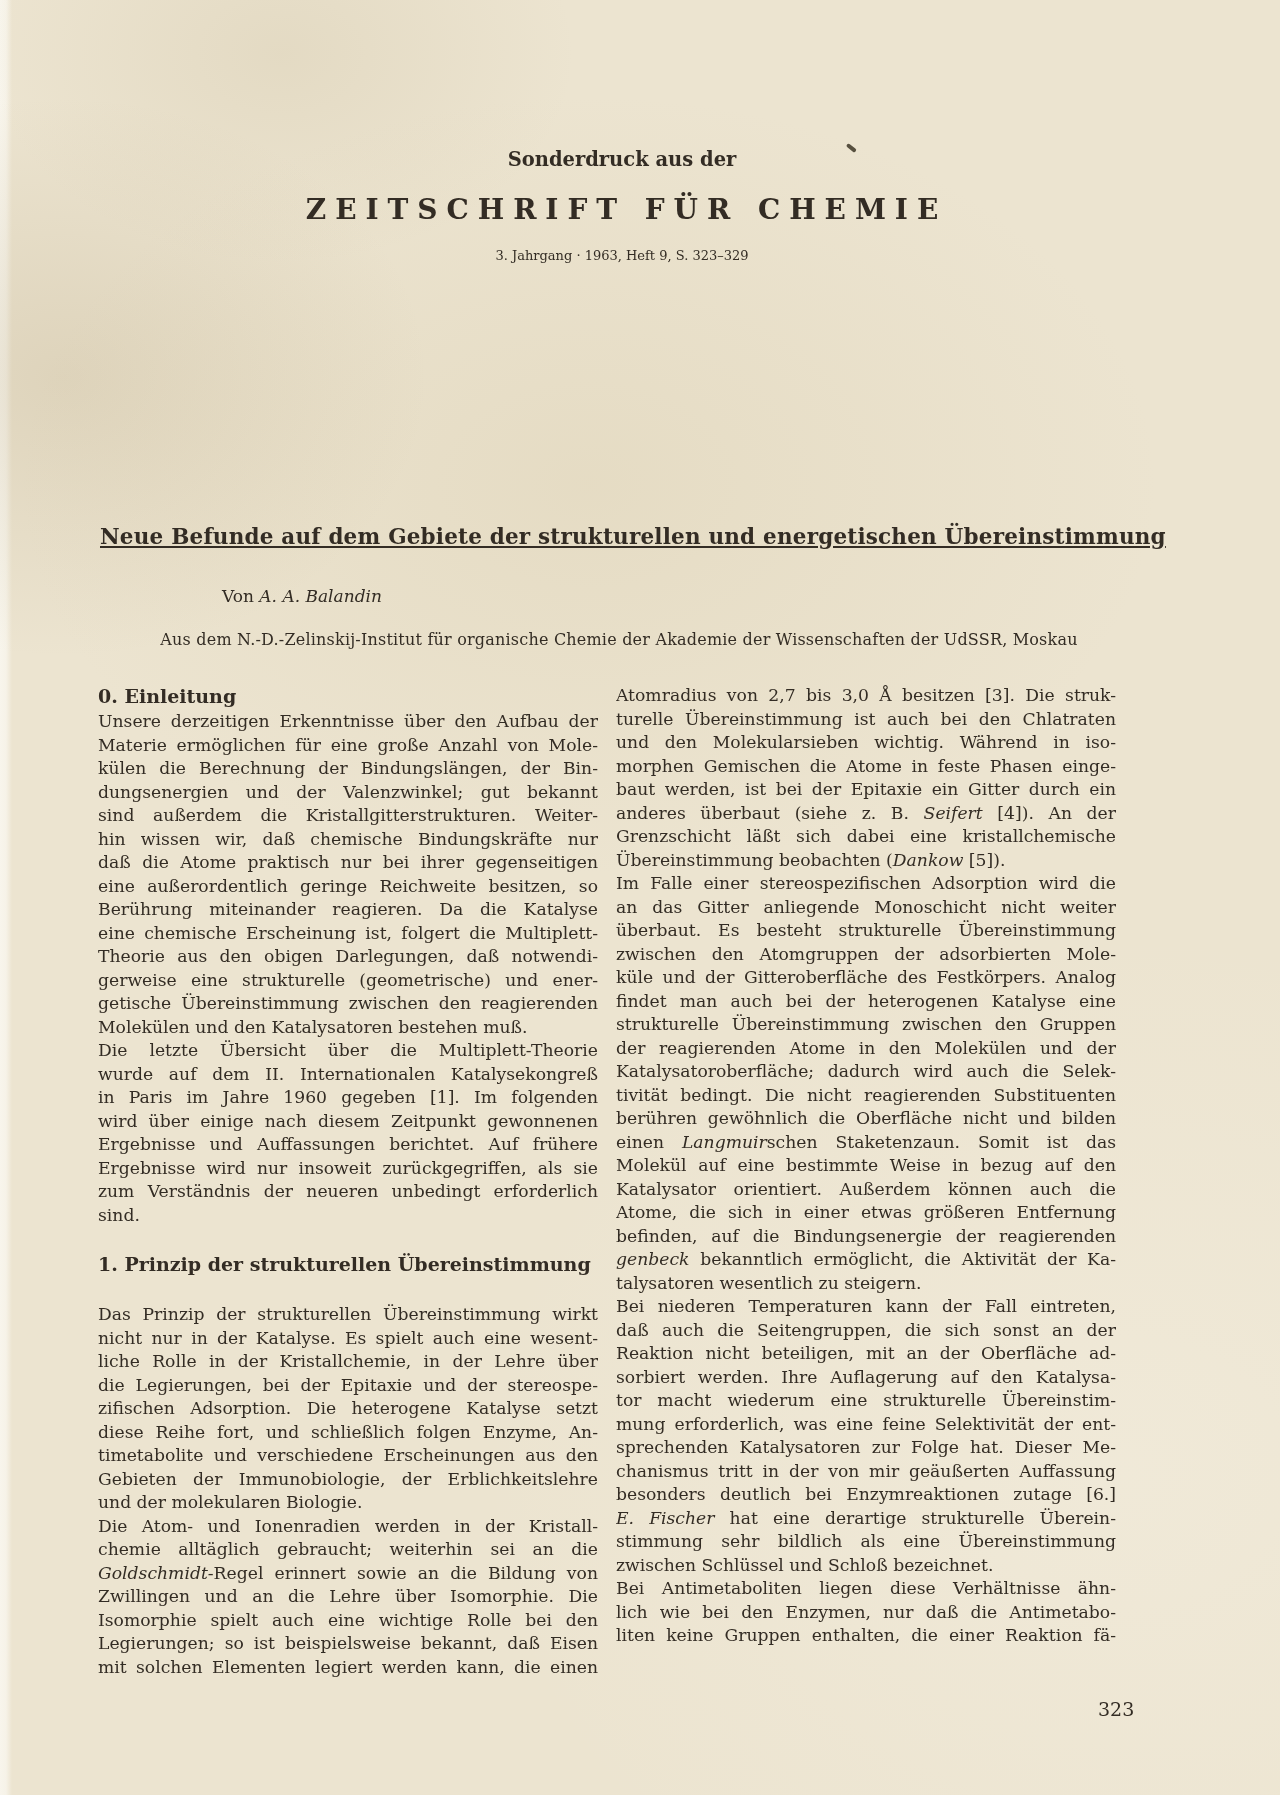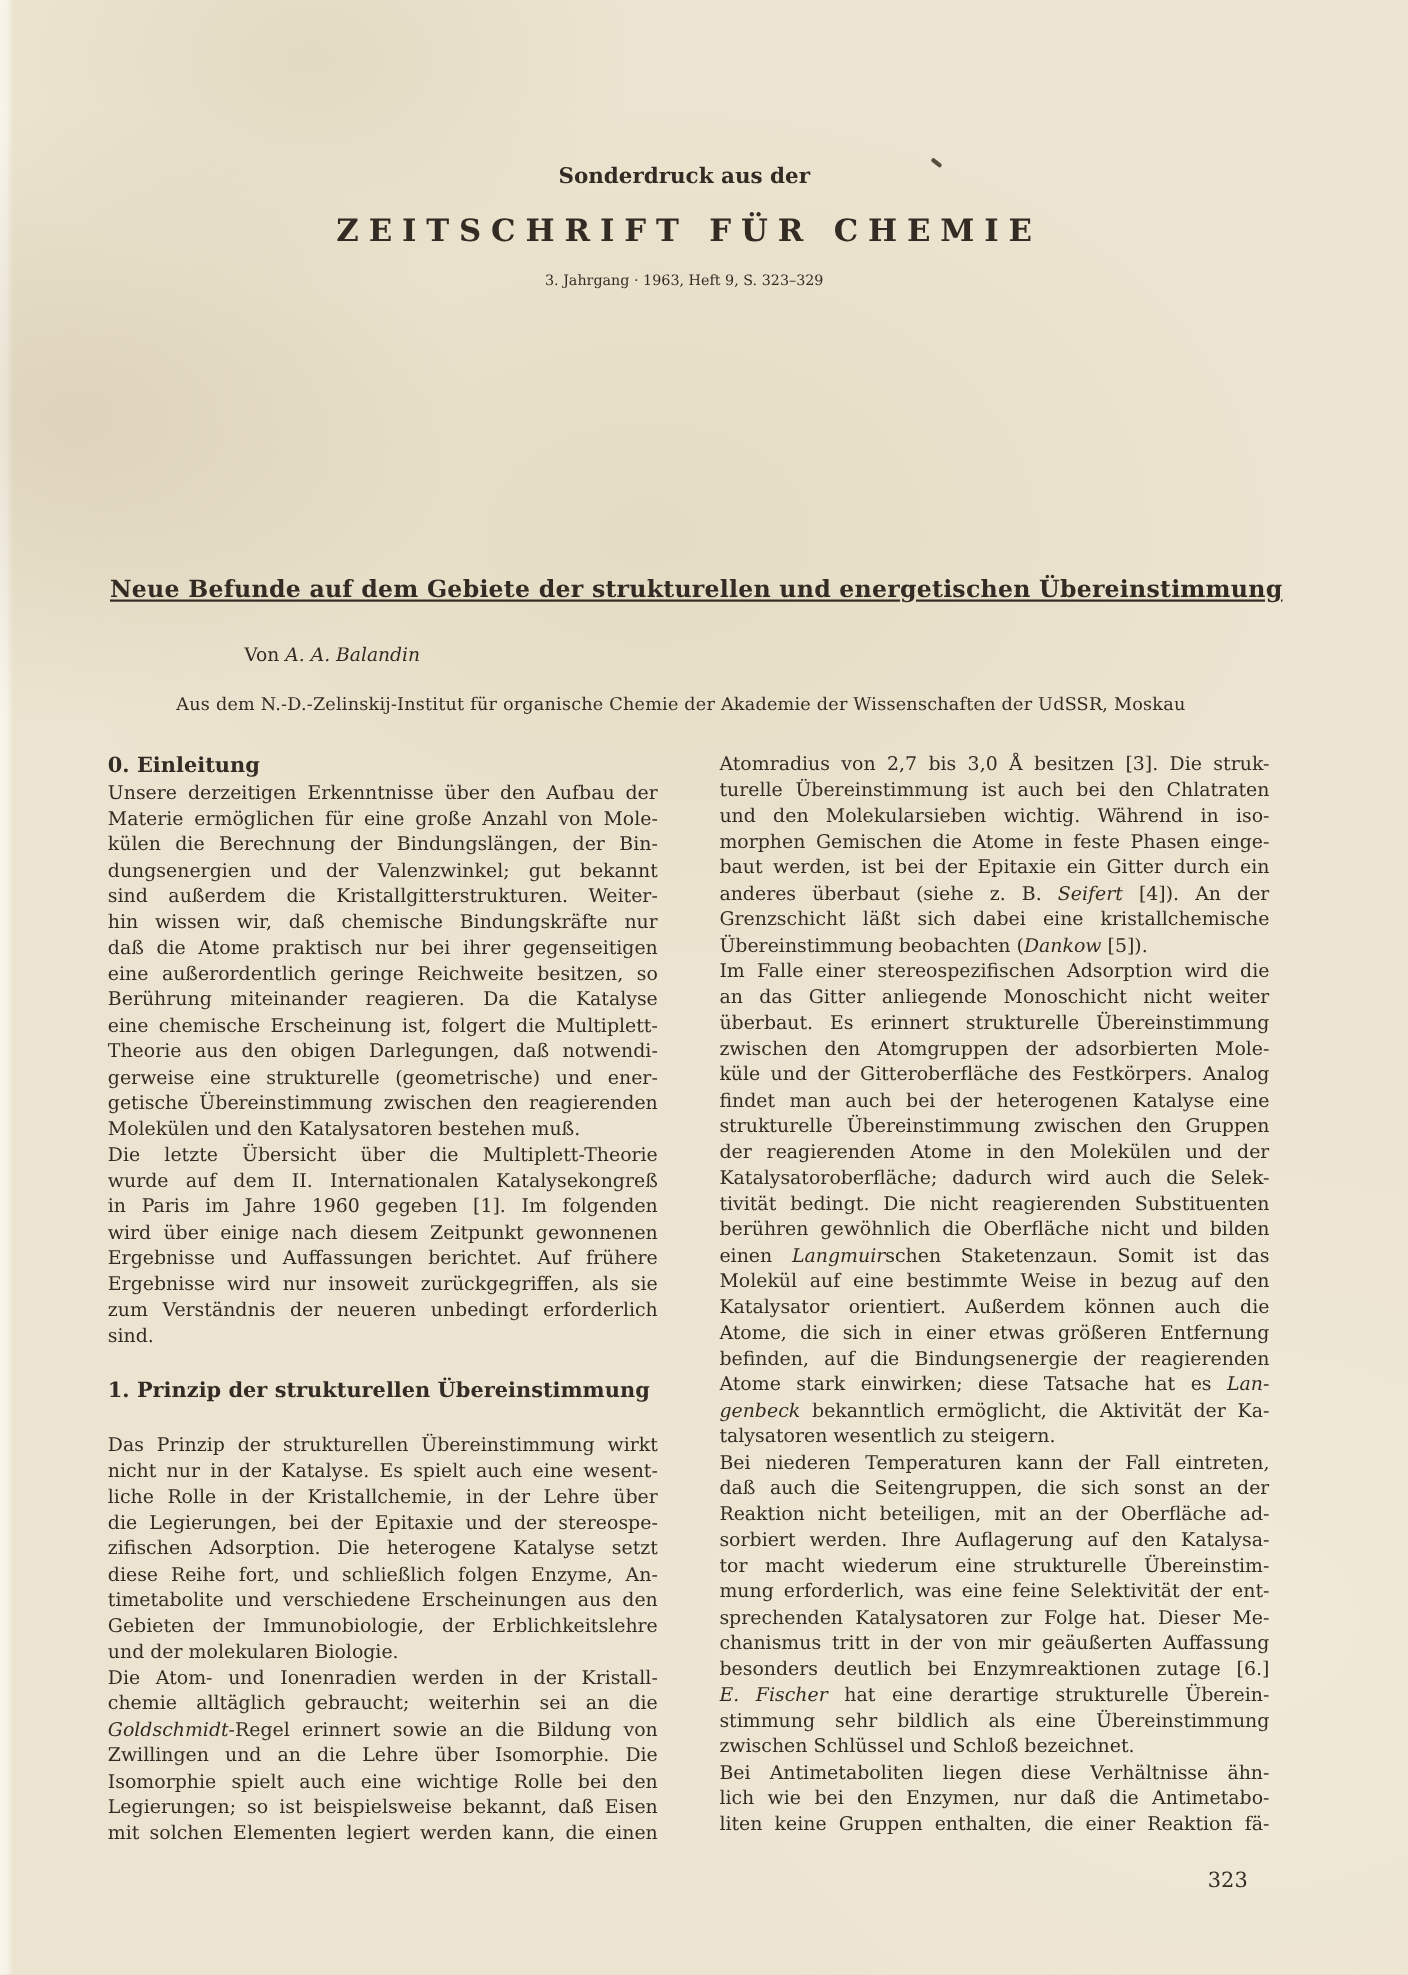--- a/index.html
+++ b/index.html
@@ -41,21 +41,21 @@
     font-size: 21.5px; font-weight: 700; letter-spacing: 0.2px; white-space: nowrap;
   }
   .byline { position: absolute; left: 222px; top: 585px; font-size: 17px; line-height: 22px; }
   .byline .author { font-style: italic; }
   .affiliation {
     position: absolute; left: 98px; top: 629px; width: 1042px;
     text-align: center; font-size: 16px; line-height: 21px; letter-spacing: 0.2px;
   }
 
   
-  .columns { position: absolute; left: 98px; top: 684px; display: flex; gap: 56px; justify-content: flex-end; }
+  .columns { position: absolute; left: 98px; top: 684px; display: flex; gap: 18px; justify-content: flex-end; }
   .col { width: 500px; font-size: 17.2px; }
   .col-heading { font-size: 19px; font-weight: 700; line-height: 24px; margin: 0 0 2px 0; }
   .col > .col-heading:not(:first-child) { margin: 25px 0 27px 0; }
   .line {
     line-height: 23.5px; height: 23.5px; overflow: hidden;
     text-align: justify; text-align-last: justify;
   }
   .line.last { text-align-last: left; }
   .line em { font-weight: inherit; }
 
@@ -127,35 +127,34 @@
         <div class="line"><span>Atomradius von 2,7 bis 3,0 Å besitzen [3]. Die struk-</span></div>
         <div class="line"><span>turelle Übereinstimmung ist auch bei den Chlatraten</span></div>
         <div class="line"><span>und den Molekularsieben wichtig. Während in iso-</span></div>
         <div class="line"><span>morphen Gemischen die Atome in feste Phasen einge-</span></div>
         <div class="line"><span>baut werden, ist bei der Epitaxie ein Gitter durch ein</span></div>
         <div class="line"><span>anderes überbaut (siehe z. B. </span><em>Seifert</em><span> [4]). An der</span></div>
         <div class="line"><span>Grenzschicht läßt sich dabei eine kristallchemische</span></div>
         <div class="line last"><span>Übereinstimmung beobachten (</span><em>Dankow</em><span> [5]).</span></div>
         <div class="line"><span>Im Falle einer stereospezifischen Adsorption wird die</span></div>
         <div class="line"><span>an das Gitter anliegende Monoschicht nicht weiter</span></div>
-        <div class="line"><span>überbaut. Es erinnert strukturelle Übereinstimmung</span></div>
+        <div class="line"><span>überbaut. Es besteht strukturelle Übereinstimmung</span></div>
         <div class="line"><span>zwischen den Atomgruppen der adsorbierten Mole-</span></div>
         <div class="line"><span>küle und der Gitteroberfläche des Festkörpers. Analog</span></div>
         <div class="line"><span>findet man auch bei der heterogenen Katalyse eine</span></div>
         <div class="line"><span>strukturelle Übereinstimmung zwischen den Gruppen</span></div>
         <div class="line"><span>der reagierenden Atome in den Molekülen und der</span></div>
         <div class="line"><span>Katalysatoroberfläche; dadurch wird auch die Selek-</span></div>
         <div class="line"><span>tivität bedingt. Die nicht reagierenden Substituenten</span></div>
         <div class="line"><span>berühren gewöhnlich die Oberfläche nicht und bilden</span></div>
         <div class="line"><span>einen </span><em>Langmuir</em><span>schen Staketenzaun. Somit ist das</span></div>
         <div class="line"><span>Molekül auf eine bestimmte Weise in bezug auf den</span></div>
         <div class="line"><span>Katalysator orientiert. Außerdem können auch die</span></div>
         <div class="line"><span>Atome, die sich in einer etwas größeren Entfernung</span></div>
         <div class="line"><span>befinden, auf die Bindungsenergie der reagierenden</span></div>
-        <div class="line"><span>Atome stark einwirken; diese Tatsache hat es </span><em>Lan-</em></div>
         <div class="line"><em>genbeck</em><span> bekanntlich ermöglicht, die Aktivität der Ka-</span></div>
         <div class="line last"><span>talysatoren wesentlich zu steigern.</span></div>
         <div class="line"><span>Bei niederen Temperaturen kann der Fall eintreten,</span></div>
         <div class="line"><span>daß auch die Seitengruppen, die sich sonst an der</span></div>
         <div class="line"><span>Reaktion nicht beteiligen, mit an der Oberfläche ad-</span></div>
         <div class="line"><span>sorbiert werden. Ihre Auflagerung auf den Katalysa-</span></div>
         <div class="line"><span>tor macht wiederum eine strukturelle Übereinstim-</span></div>
         <div class="line"><span>mung erforderlich, was eine feine Selektivität der ent-</span></div>
         <div class="line"><span>sprechenden Katalysatoren zur Folge hat. Dieser Me-</span></div>
         <div class="line"><span>chanismus tritt in der von mir geäußerten Auffassung</span></div>

